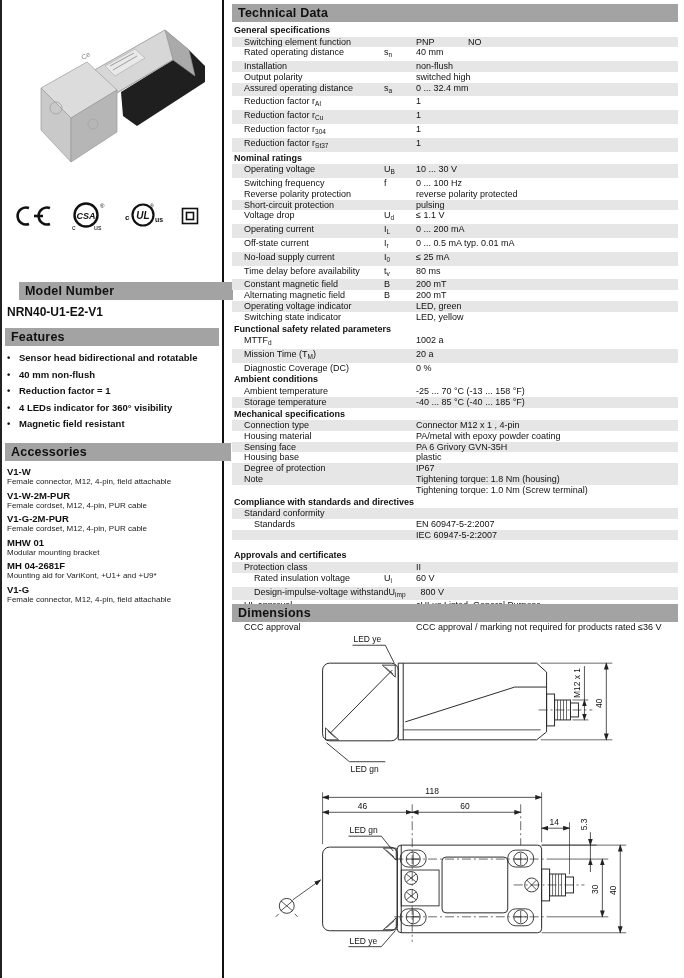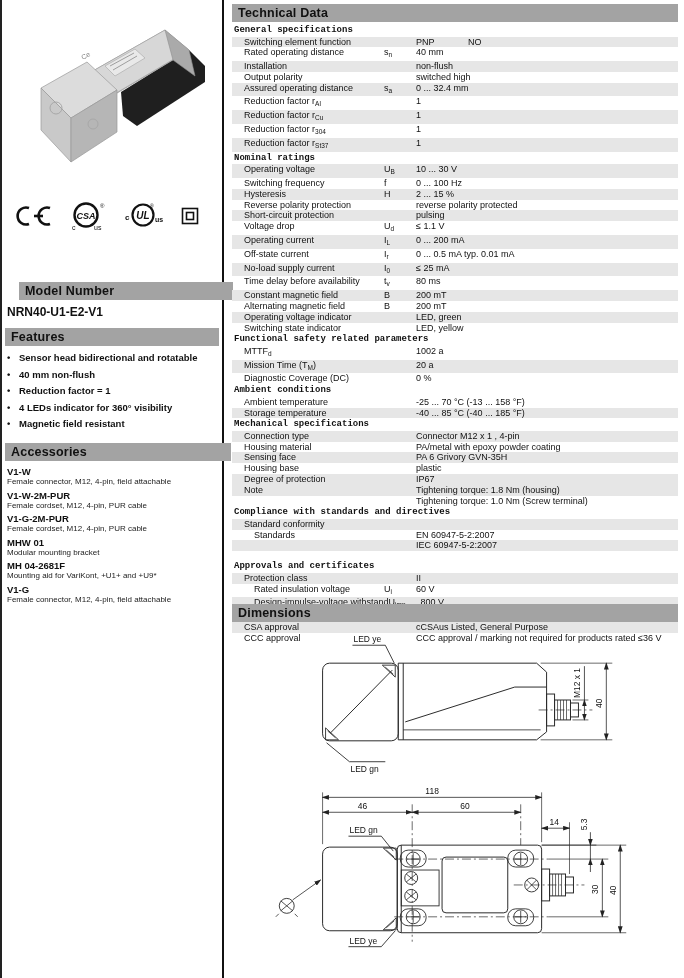--- a/index.html
+++ b/index.html
@@ -28,21 +28,21 @@
   #accessories-bar{position:absolute;left:2px;top:443px;width:226px;}
   #accessories-list{position:absolute;left:4px;top:466px;width:212px;}
   .acc-item{margin-bottom:3px;}
   .acc-name{font-size:9.5px;font-weight:bold;line-height:11px;}
   .acc-desc{font-size:8px;line-height:9.5px;color:#222;}
 
   
   #right-col{position:absolute;left:230px;top:0;width:450px;height:862px;}
   #tech-bar{margin:4px 0 3px 2px;width:446px;}
   #spec-table{margin-left:2px;width:446px;}
-  .sec-header{font-size:9px;font-weight:bold;line-height:11.5px;padding-left:2px;margin-top:1px;font-family:Liberation Mono, monospace;}
+  .sec-header{font-size:9px;font-weight:bold;line-height:11.5px;padding-left:2px;margin-top:1px;}
   .tr{display:flex;line-height:10.8px;font-size:9px;}
   .tr.shaded{background:var(--shade);}
   .td-label{flex:0 0 152px;padding-left:12px;white-space:nowrap;}
   .td-label.ind2{padding-left:22px;}
   .td-sym{flex:0 0 32px;}
   .td-val{flex:1;white-space:nowrap;}
   .val1{display:inline-block;min-width:52px;}
   sub{font-size:6.5px;vertical-align:-2px;}
   .spacer-row{height:9px;}
   #dim-section{position:absolute;left:0;top:604px;width:450px;}
@@ -223,25 +223,20 @@
         <div class="tr shaded">
           <div class="td-label">Operating voltage</div>
           <div class="td-sym">U<sub>B</sub></div>
           <div class="td-val">10 ... 30 V</div>
         </div>
         <div class="tr">
           <div class="td-label">Switching frequency</div>
           <div class="td-sym">f</div>
           <div class="td-val">0 ... 100 Hz</div>
         </div>
-        <div class="tr shaded">
-          <div class="td-label">Hysteresis</div>
-          <div class="td-sym">H</div>
-          <div class="td-val">2 ... 15  %</div>
-        </div>
         <div class="tr">
           <div class="td-label">Reverse polarity protection</div>
           <div class="td-sym"></div>
           <div class="td-val">reverse polarity protected</div>
         </div>
         <div class="tr shaded">
           <div class="td-label">Short-circuit protection</div>
           <div class="td-sym"></div>
           <div class="td-val">pulsing</div>
         </div>

